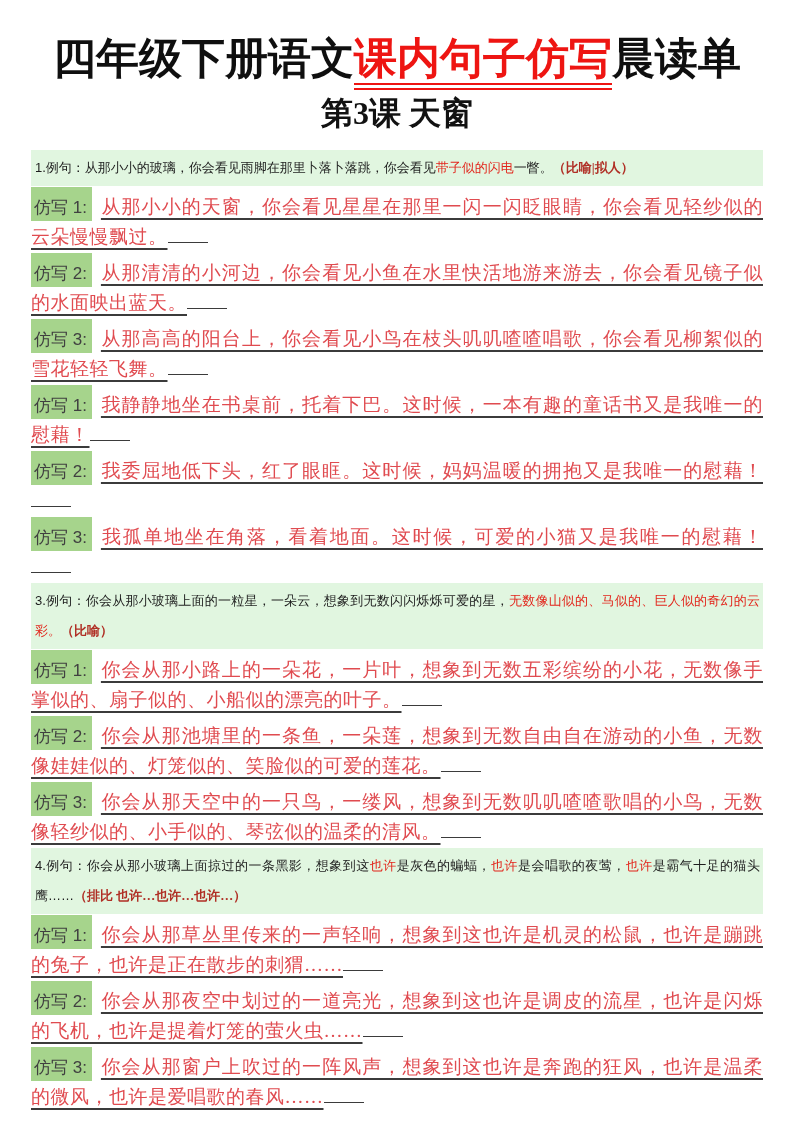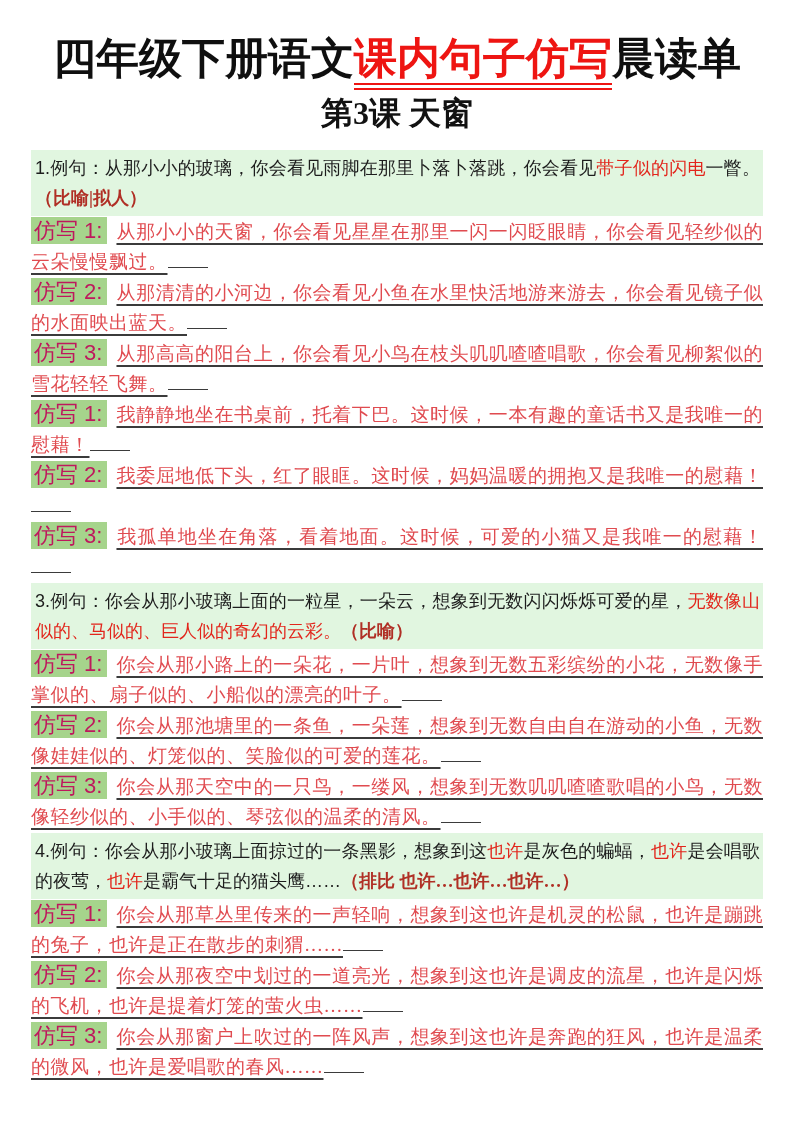--- a/index.html
+++ b/index.html
@@ -39,21 +39,21 @@
     font-size: 32px;
     font-weight: 700;
     color: #111111;
     font-family: "Liberation Serif", serif;
   }
   
   .example {
     margin: 0;
     padding: 3px 3px 3px 4px;
     background: var(--exampleBg, #e1f6e0);
-    font-size: 18px;
+    font-size: 13px;
     line-height: 30px;
     text-align: justify;
     color: var(--bodyText, #1d1d1d);
     font-family: "Liberation Sans", sans-serif;
   }
   .seg-k { color: var(--bodyText, #1d1d1d); }
   .seg-r { color: var(--exRed, #e2261c); }
   .seg-rb {
     color: var(--annRed, #b02f25);
     font-weight: 700;
@@ -65,26 +65,26 @@
     padding: 0;
     font-size: 19px;
     letter-spacing: 0.5px;
     line-height: 30px;
     text-align: justify;
     font-family: "Liberation Serif", serif;
   }
   .chip {
     display: inline-block;
     background: var(--chipGreen, #a6d48c);
-    color: #be185d;
+    color: #404040;
     font-family: "Liberation Sans", sans-serif;
-    font-size: 22px;
+    font-size: 17px;
     letter-spacing: 0;
     line-height: 25px;
-    padding: 1px 5px 1px 3px;
+    padding: 8px 5px 1px 3px;
     margin-right: 9px;
     vertical-align: baseline;
   }
   .red-u {
     color: var(--imitRed, #e04b50);
     text-decoration: underline;
     text-decoration-color: var(--underline, #3b3b3b);
     text-decoration-thickness: 1.5px;
     text-underline-offset: 5px;
   }

